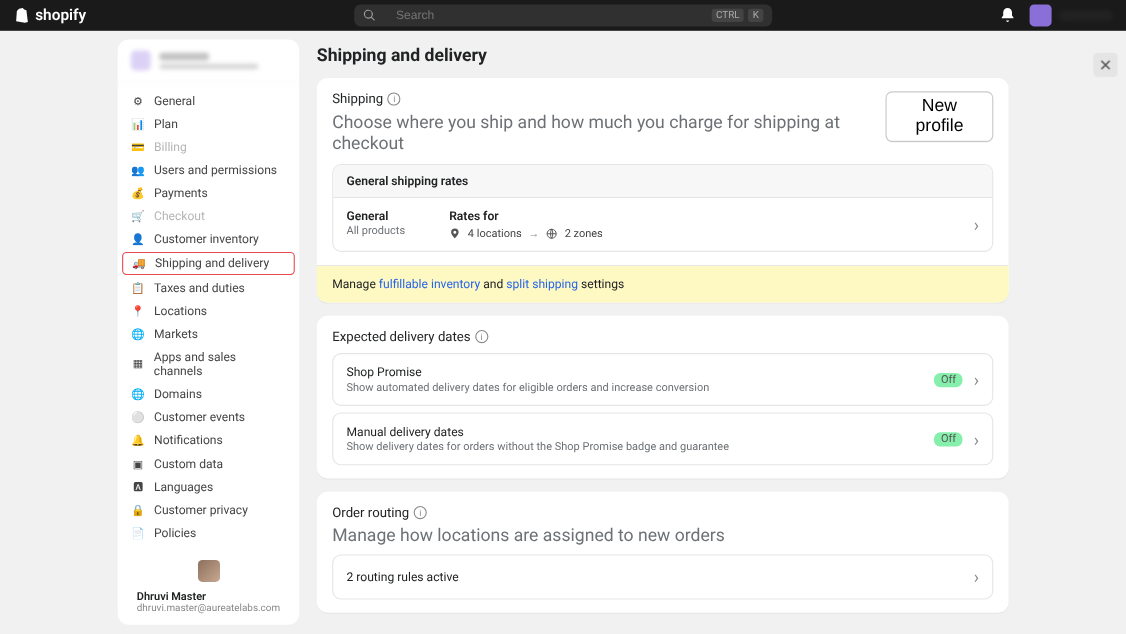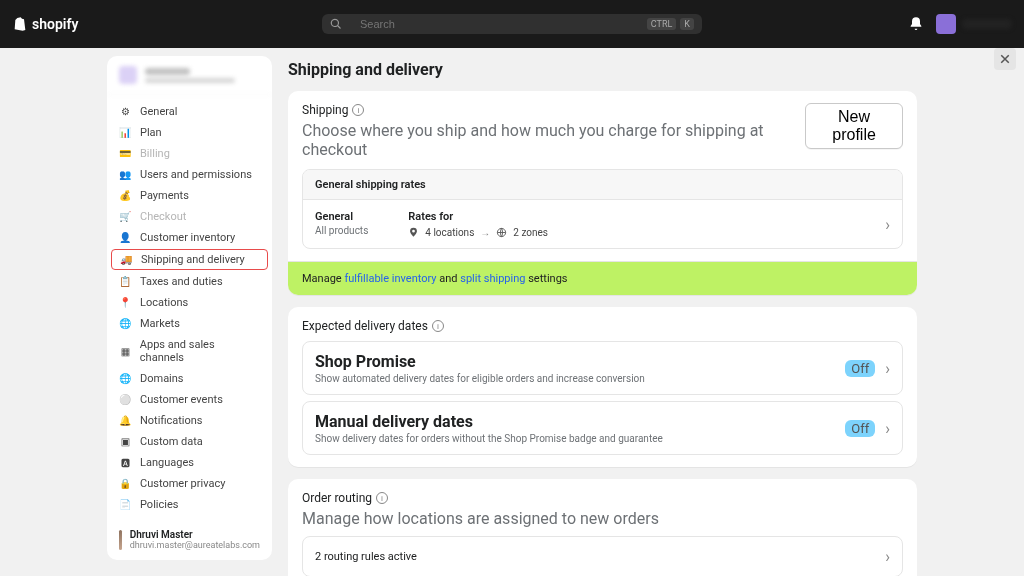--- a/index.html
+++ b/index.html
@@ -1,17 +1,17 @@
 <!DOCTYPE html>
 <html><head>
 <meta charset="utf-8">
 <style>
 * { box-sizing: border-box; margin: 0; padding: 0; }
 body { font-family: -apple-system, BlinkMacSystemFont, "Segoe UI", Roboto, sans-serif; background: #f1f1f1; font-size: 12px; color: #202223; }
-.topbar { background: #1a1a1a; height: 48px; display: flex; align-items: center; padding: 0 12px; position: relative; }
+.topbar { background: #1a1a1a; height: 28px; display: flex; align-items: center; padding: 0 12px; position: relative; }
 .logo { display: flex; align-items: center; color: #fff; font-weight: 600; font-size: 14px; gap: 4px; }
 .logo svg { width: 16px; height: 18px; }
 .search-wrap { position: absolute; left: 50%; transform: translateX(-50%); display: flex; align-items: center; background: #303030; border-radius: 6px; padding: 4px 8px; width: 380px; }
 .search-wrap svg { width: 12px; height: 12px; fill: #999; }
 .search-wrap input { background: transparent; border: none; color: #ccc; font-size: 11px; margin-left: 18px; flex: 1; outline: none; }
 .search-keys { display: flex; gap: 4px; align-items: center; }
 .search-keys span { background: #444; color: #aaa; font-size: 9px; padding: 1px 4px; border-radius: 3px; }
 .topbar-right { margin-left: auto; display: flex; align-items: center; gap: 12px; }
 .topbar-right svg { width: 16px; height: 16px; fill: #fff; }
 .user-chip { display: flex; align-items: center; gap: 6px; }
@@ -25,21 +25,21 @@
 .sidebar { width: 165px; background: #fff; border-radius: 10px; padding: 0; flex-shrink: 0; overflow: hidden; }
 .sb-header { padding: 10px 12px; border-bottom: 1px solid #eee; display: flex; gap: 8px; align-items: center; filter: blur(2px); opacity: 0.6; }
 .sb-header .sq { width: 18px; height: 18px; background: #c4b3f0; border-radius: 4px; }
 .sb-header .lines { flex: 1; }
 .sb-header .l1 { width: 45px; height: 7px; background: #999; border-radius: 3px; margin-bottom: 3px; }
 .sb-header .l2 { width: 90px; height: 5px; background: #bbb; border-radius: 3px; }
 .sb-nav { padding: 6px 0; }
 .sb-item { display: flex; align-items: center; gap: 8px; padding: 4px 12px; font-size: 11px; color: #444; cursor: pointer; }
 .sb-item.muted { color: #b5b5b5; }
 .sb-item.active { background: #fff; border: 1px solid #e84b4b; margin: 1px 4px; border-radius: 4px; padding: 3px 8px; }
-.sb-footer { padding: 8px 12px 10px; display: flex; gap: 8px; align-items: center; }
+.sb-footer { padding: 8px 12px 10px; display: flex; gap: 8px; align-items: center; flex-direction: column; }
 .sb-footer .pic { width: 20px; height: 20px; border-radius: 4px; background: linear-gradient(135deg,#8b6f5c,#c9a891); }
 .sb-footer .info .nm { font-size: 10px; font-weight: 600; color: #202223; }
 .sb-footer .info .em { font-size: 9px; color: #888; }
 
 .main { flex: 1; }
 .page-title { font-size: 16px; font-weight: 700; margin: 4px 0 12px; }
 .card { background: #fff; border-radius: 10px; margin-bottom: 12px; box-shadow: 0 1px 0 rgba(0,0,0,0.05); }
 .card-pad { padding: 12px 14px; }
 .sect-head { display: flex; justify-content: space-between; align-items: flex-start; }
 .sect-title { font-size: 12px; font-weight: 400; display: flex; align-items: center; gap: 4px; }
@@ -52,27 +52,27 @@
 .row-click { display: flex; align-items: center; justify-content: space-between; cursor: pointer; }
 .chev { color: #888; }
 .chev::before { content: "›"; font-size: 16px; }
 .profile-row { display: flex; gap: 40px; align-items: flex-start; }
 .profile-row .col .lbl { font-weight: 600; font-size: 11px; }
 .profile-row .col .sub { font-size: 10px; color: #6d7175; margin-top: 2px; }
 .rates-for { display: flex; align-items: center; gap: 6px; margin-top: 4px; font-size: 10px; color: #444; }
 .rates-for .ic { width: 11px; height: 11px; }
 .link { color: #2563eb; cursor: pointer; }
 .divider-top { border-top: 1px solid #e5e5e5; }
-.footer-note { background: #bef264; padding: 10px 14px; font-size: 11px; border-radius: 0 0 10px 10px; }
+.footer-note { background: #fef9c3; padding: 10px 14px; font-size: 11px; border-radius: 0 0 10px 10px; }
 .opt-row { display: flex; justify-content: space-between; align-items: center; padding: 10px 12px; border: 1px solid #e5e5e5; border-radius: 8px; margin-top: 8px; }
 .opt-row + .opt-row { margin-top: 6px; }
-.opt-row .txt .t { font-size: 16px; font-weight: 700; }
+.opt-row .txt .t { font-size: 11px; font-weight: 400; }
 .opt-row .txt .s { font-size: 10px; color: #6d7175; margin-top: 2px; }
 .opt-row .right { display: flex; align-items: center; gap: 10px; }
-.badge { background: #7dd3fc; color: #555; font-size: 13px; padding: 1px 6px; border-radius: 6px; }
+.badge { background: #86efac; color: #555; font-size: 10px; padding: 1px 6px; border-radius: 6px; }
 .plain-row { display: flex; justify-content: space-between; align-items: center; padding: 10px 12px; border: 1px solid #e5e5e5; border-radius: 8px; margin-top: 8px; font-size: 11px; cursor: pointer; }
 </style>
 </head>
 <body>
 
 <div class="topbar">
   <div class="logo">
     <svg viewBox="0 0 24 24">
         <path fill="#fff" d="M15 4l-2-2-5 1-3 3-1 14 12 2 4-1-2-16-3-1z"></path>
       </svg>

